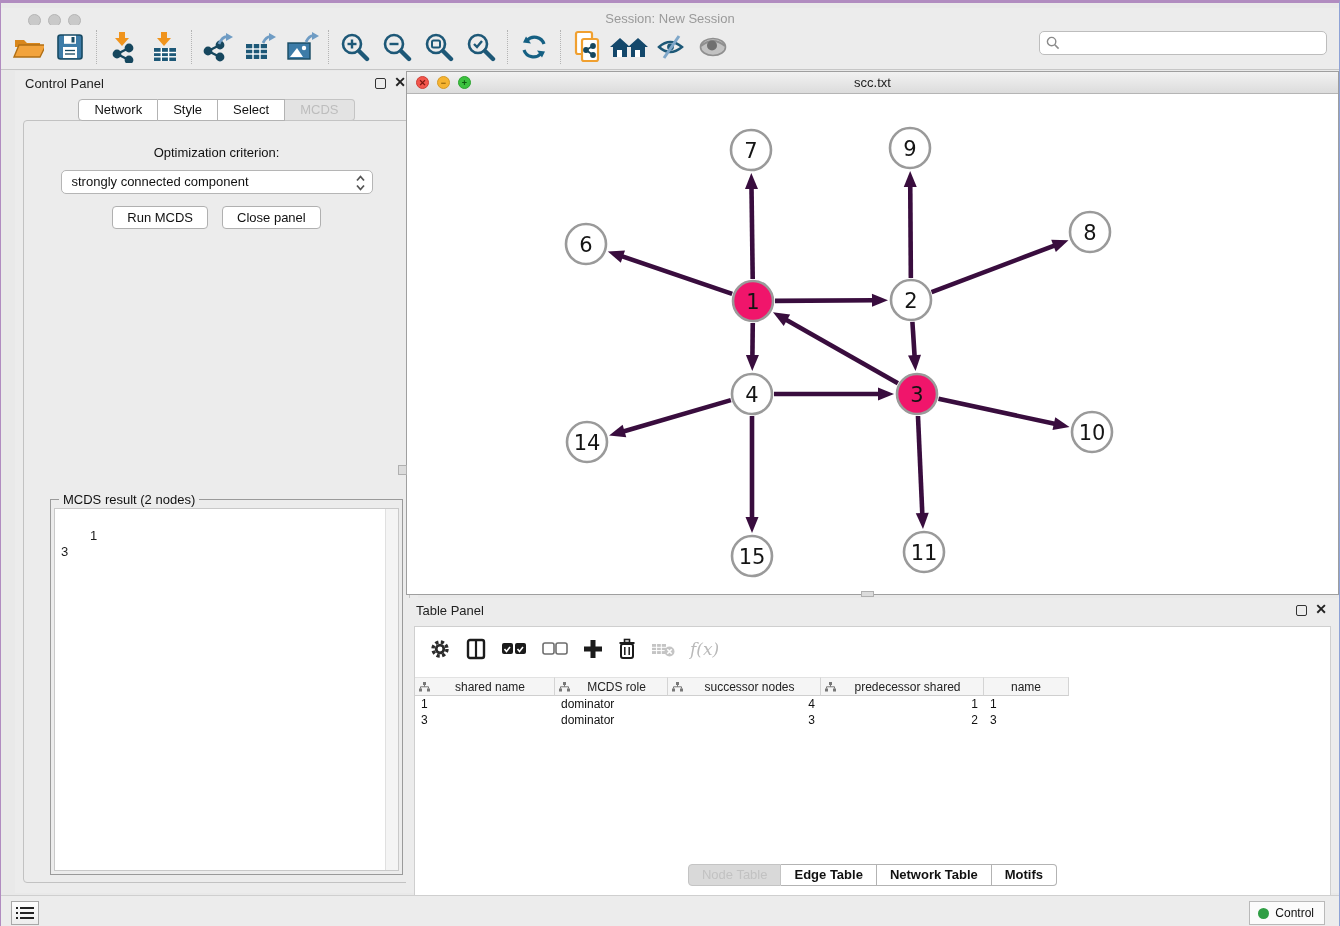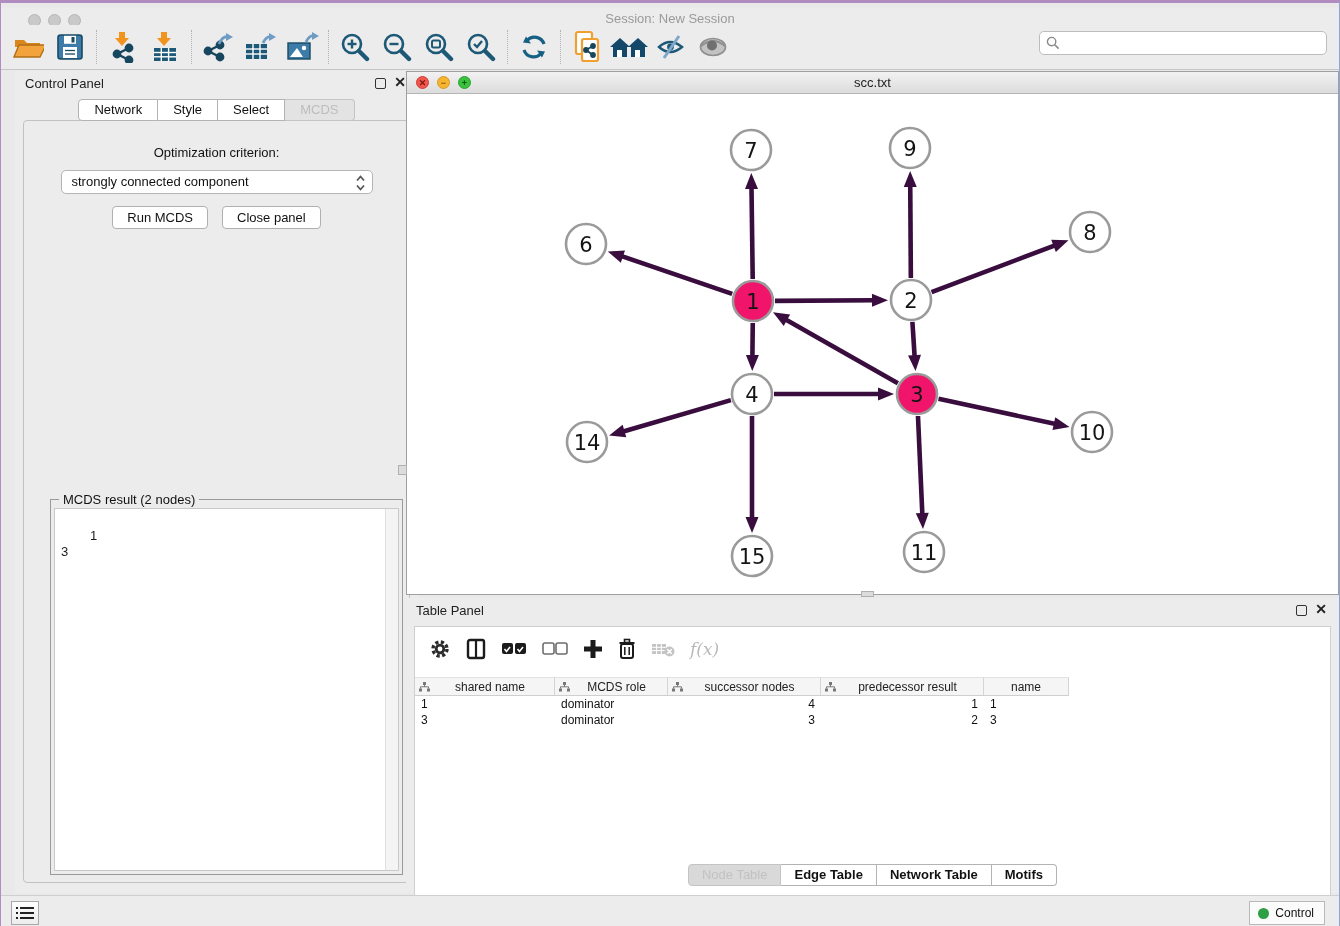--- a/index.html
+++ b/index.html
@@ -458,21 +458,21 @@
             </svg>
           <span class="lbl">successor nodes</span>
         </div>
         <div class="th-cell">
           <svg width="11" height="10" viewBox="0 0 11 10">
               <rect x="4" y="0" width="3" height="3" fill="#777"></rect>
               <rect x="0" y="6.5" width="3" height="3" fill="#777"></rect>
               <rect x="8" y="6.5" width="3" height="3" fill="#777"></rect>
               <path d="M5.5 3 v1.8 M1.5 6.5 v-1.7 h8 v1.7" stroke="#777" fill="none"></path>
             </svg>
-          <span class="lbl">predecessor result</span>
+          <span class="lbl">predecessor shared</span>
         </div>
         <div class="th-cell">
           <span class="lbl">name</span>
         </div>
         <div class="th-cell noborder"></div>
       </div>
       <div id="table-body">
           <div class="t-row">
             <div class="t-cell">1</div>
             <div class="t-cell">dominator</div>

